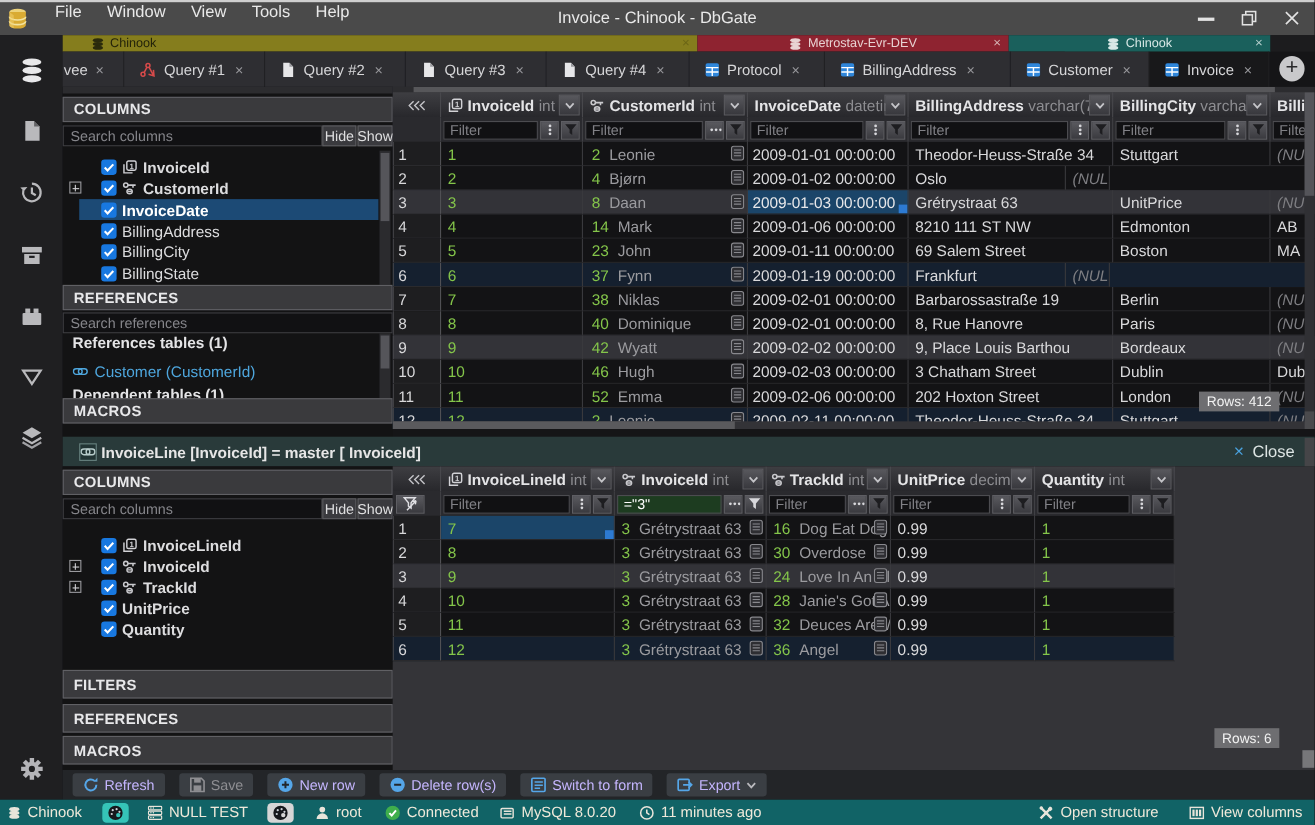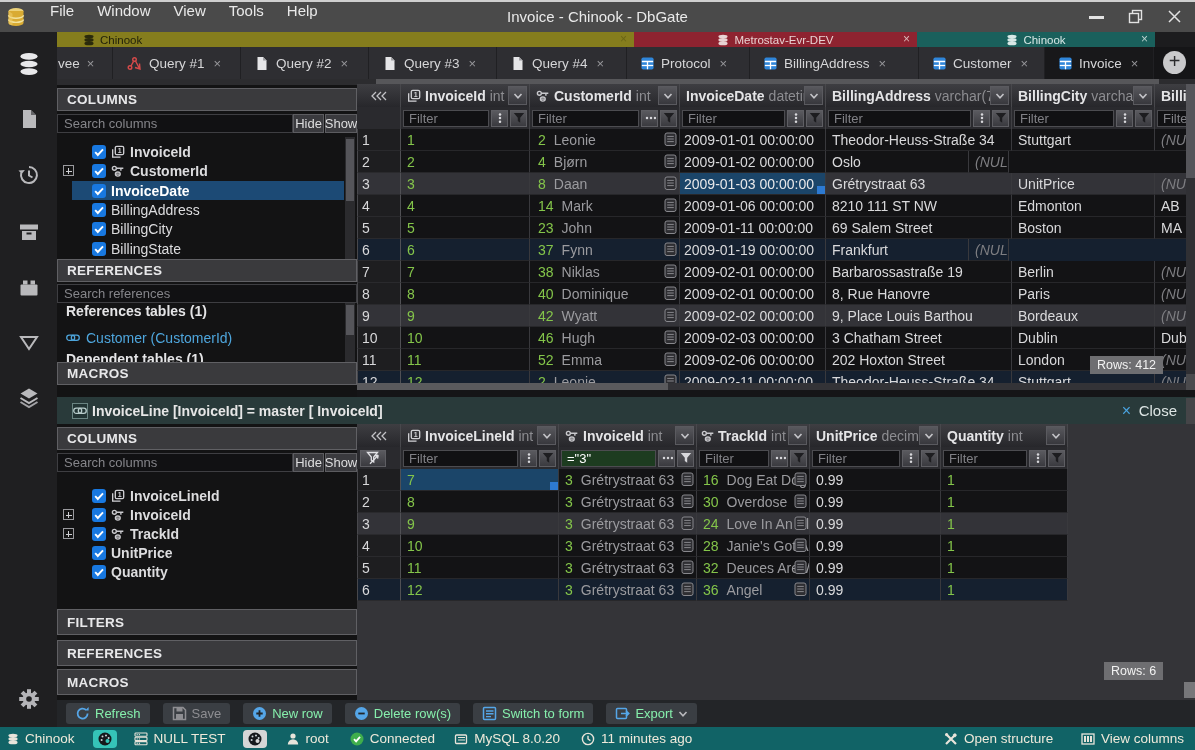--- a/index.html
+++ b/index.html
@@ -58,21 +58,21 @@
 .docic{position:absolute;right:2px;top:3px}
 .nullv{color:#7e7e82;font-style:italic}
 .selcell{background:#1b4569}
 .handle{position:absolute;right:0;bottom:0;width:8px;height:8px;background:#2d7ad2}
 .badge{position:absolute;background:#6e6e71;color:#f2f2f2;font-size:12.5px;padding:1.5px 7px 2.5px}
 .refbar{position:absolute;left:57px;top:397px;width:1138px;height:27px;background:#293a3a;
  display:flex;align-items:center;color:#e6e6e6}
 .toolbar{position:absolute;left:57px;top:700px;width:1138px;height:27px;background:#232528;
  display:flex;align-items:center;gap:13px;padding-left:9px}
 .tbtn{height:21px;background:#3a3e43;border-radius:3px;display:flex;align-items:center;gap:5px;
- padding:0 9px;color:#86efac;font-size:13px}
+ padding:0 9px;color:#c4b5fd;font-size:13px}
 .statusbar{position:absolute;left:0;top:727px;width:1195px;height:23px;background:#116366;
  display:flex;align-items:center;color:#efe9da;font-size:13.5px}
 .sbi{display:flex;align-items:center;gap:6px}
 .pill{height:18px;width:24px;border-radius:4px;display:flex;align-items:center;justify-content:center}
 
 </style></head><body>
 <div class="tb">
     <div class="strip"></div>
 <div class="abs" style="left:6px;top:7px"><svg width="20" height="20" viewBox="0 0 20 20" style="">
         <ellipse cx="10" cy="4" rx="7.5" ry="3" fill="#ecd27a"></ellipse>

